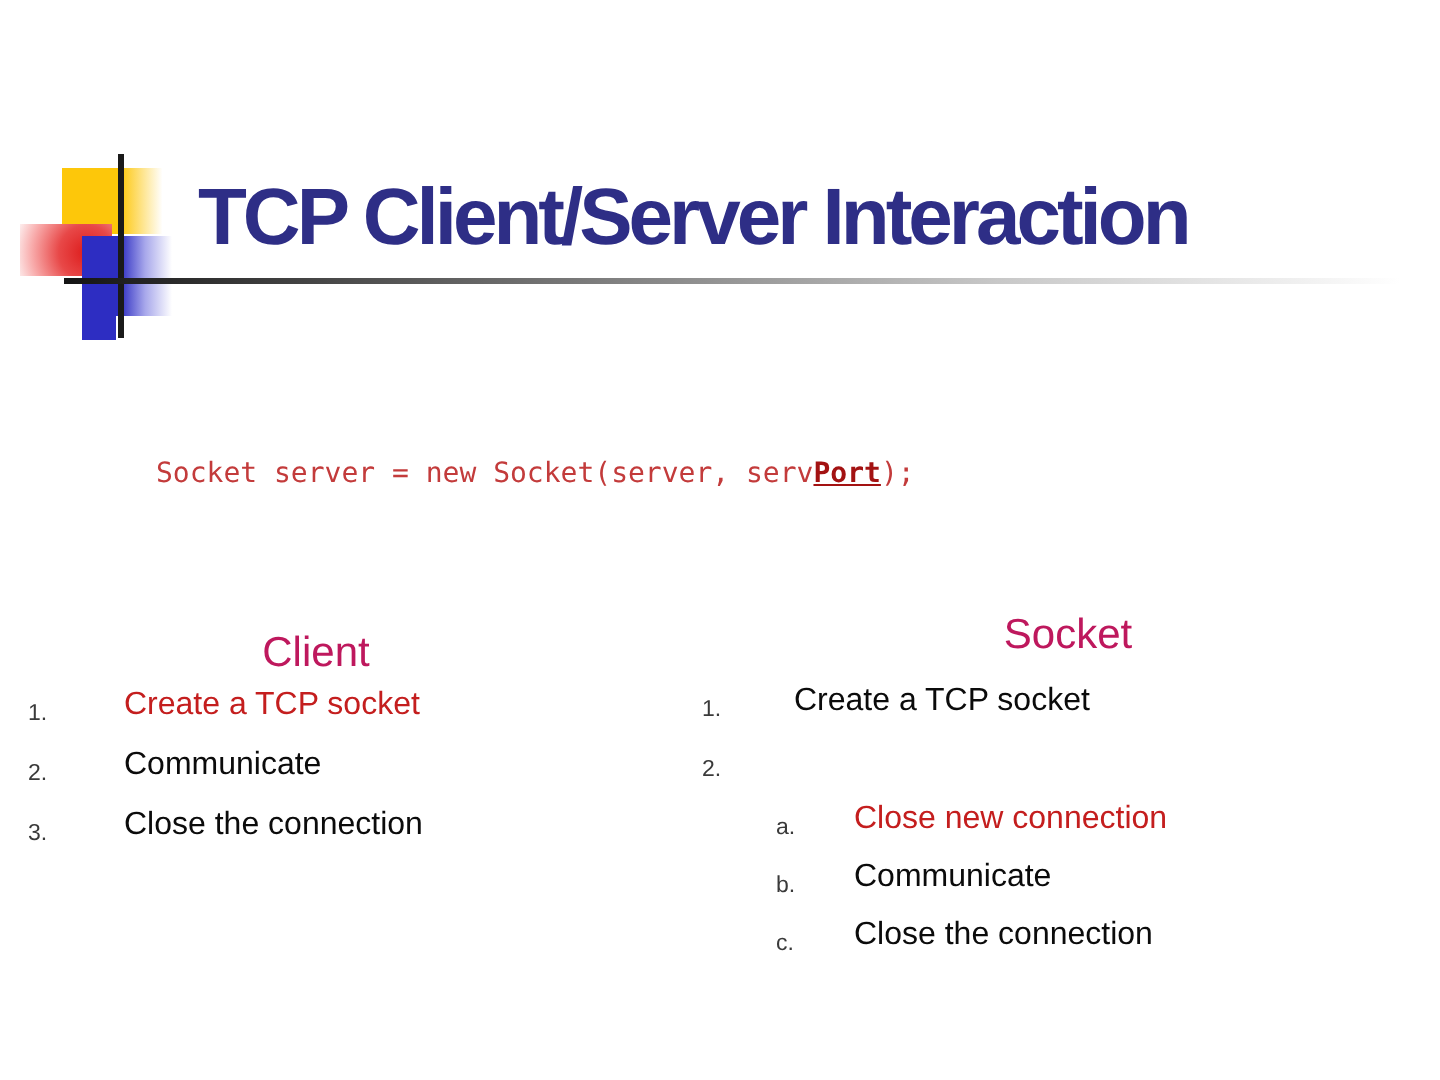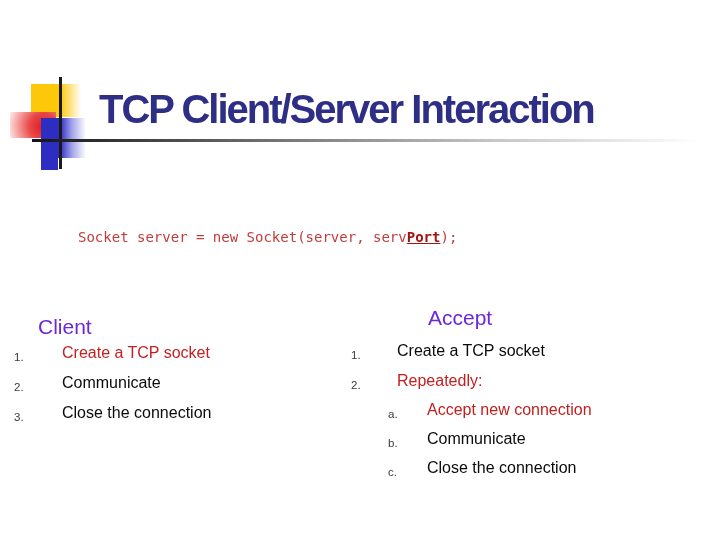--- a/index.html
+++ b/index.html
@@ -48,21 +48,21 @@
   
   .code-line {
     left:78px; top:229px;
     font-family:"DejaVu Sans Mono", monospace;
     font-size:14px; color:#c33b3b; white-space:pre;
   }
   .code-em { font-weight:bold; color:#a31212;text-decoration:underline; }
 
   
   .section-heading {
-    font-size:21px; color:#6d28d9; white-space:nowrap;
+    font-size:21px; color:#be185d; text-align:center; white-space:nowrap;
   }
   .client-heading { left:38px; top:315px; width:240px; }
   .server-heading { left:428px; top:306px; width:212px; }
 
   
   .row { position:absolute; height:26px; width:320px; }
   .marker {
     position:absolute; left:0; top:7px;
     font-size:11.5px; color:#3a3a3a; white-space:nowrap;
   }
@@ -110,34 +110,33 @@
 </div>
 <div class="row client-row cr1">
   <span class="marker">2.</span>
   <span class="item-text c-black">Communicate</span>
 </div>
 <div class="row client-row cr2">
   <span class="marker">3.</span>
   <span class="item-text c-black">Close the connection</span>
 </div>
 
-<div class="abs section-heading server-heading">Accept</div>
+<div class="abs section-heading server-heading">Socket</div>
 
 <div class="row server-row sr0">
   <span class="marker">1.</span>
   <span class="item-text c-black">Create a TCP socket</span>
 </div>
 <div class="row server-row sr1">
   <span class="marker">2.</span>
-  <span class="item-text c-red">Repeatedly:</span>
 </div>
 
 <div class="row server-subrow ss0">
   <span class="marker">a.</span>
-  <span class="item-text c-red">Accept new connection</span>
+  <span class="item-text c-red">Close new connection</span>
 </div>
 <div class="row server-subrow ss1">
   <span class="marker">b.</span>
   <span class="item-text c-black">Communicate</span>
 </div>
 <div class="row server-subrow ss2">
   <span class="marker">c.</span>
   <span class="item-text c-black">Close the connection</span>
 </div>
 

